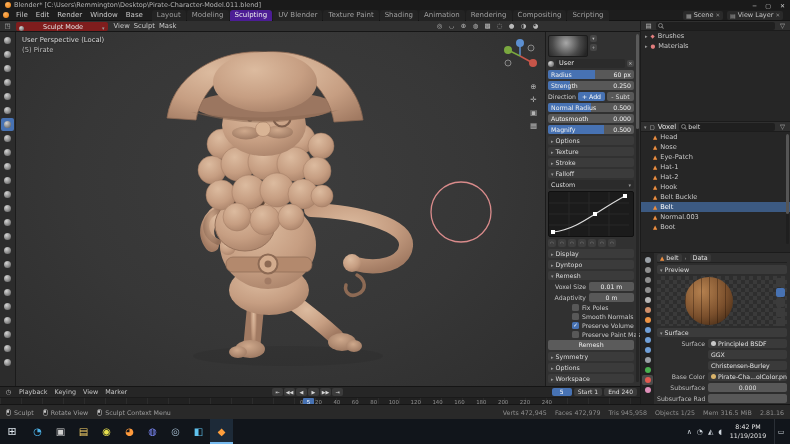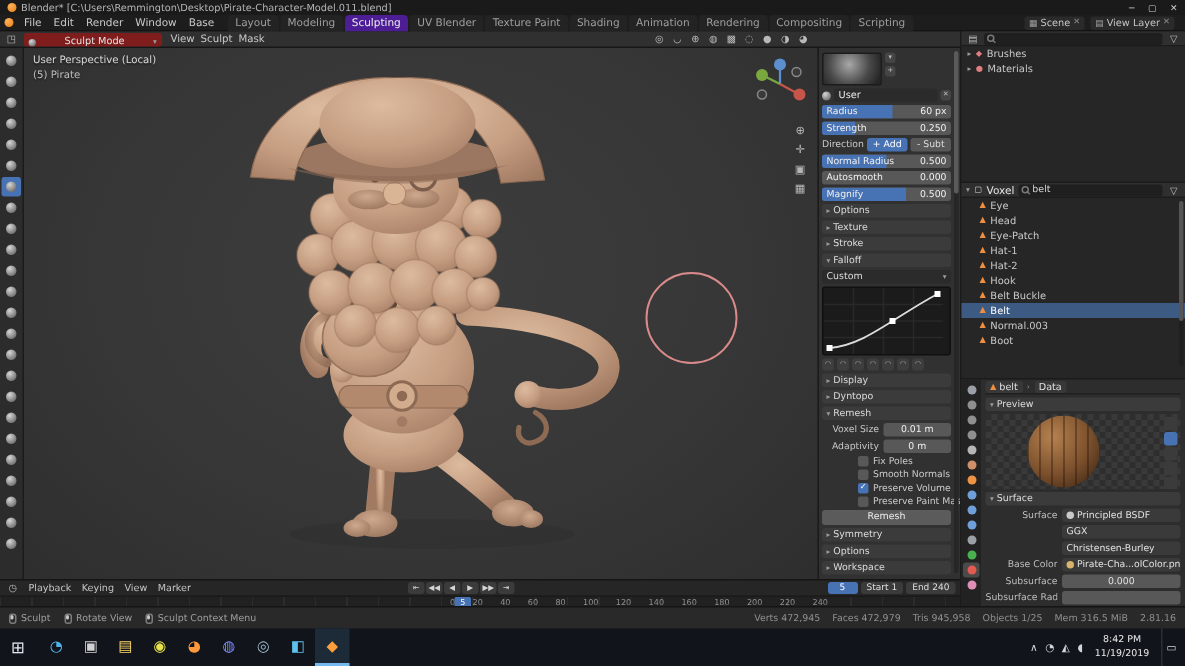--- a/index.html
+++ b/index.html
@@ -651,30 +651,30 @@
       <span class="oicon" style="color:#d9d9d9;font-size:5.5px">▢</span>
       <span style="color:#e4e4e4">Voxel</span>
       <span class="osearch">
         <span class="mag"></span>
         <span>belt</span>
       </span>
       <span class="hicon">▽</span>
     </div>
     <div>
 
-        <div class="orow oind">
-          <span class="oicon" style="color:#ee8e3f">▲</span>
-          <span>Eye</span>
-        </div>
 
         <div class="orow oind">
           <span class="oicon" style="color:#ee8e3f">▲</span>
           <span>Head</span>
         </div>
 
+        <div class="orow oind">
+          <span class="oicon" style="color:#ee8e3f">▲</span>
+          <span>Nose</span>
+        </div>
 
         <div class="orow oind">
           <span class="oicon" style="color:#ee8e3f">▲</span>
           <span>Eye-Patch</span>
         </div>
 
         <div class="orow oind">
           <span class="oicon" style="color:#ee8e3f">▲</span>
           <span>Hat-1</span>
         </div>

